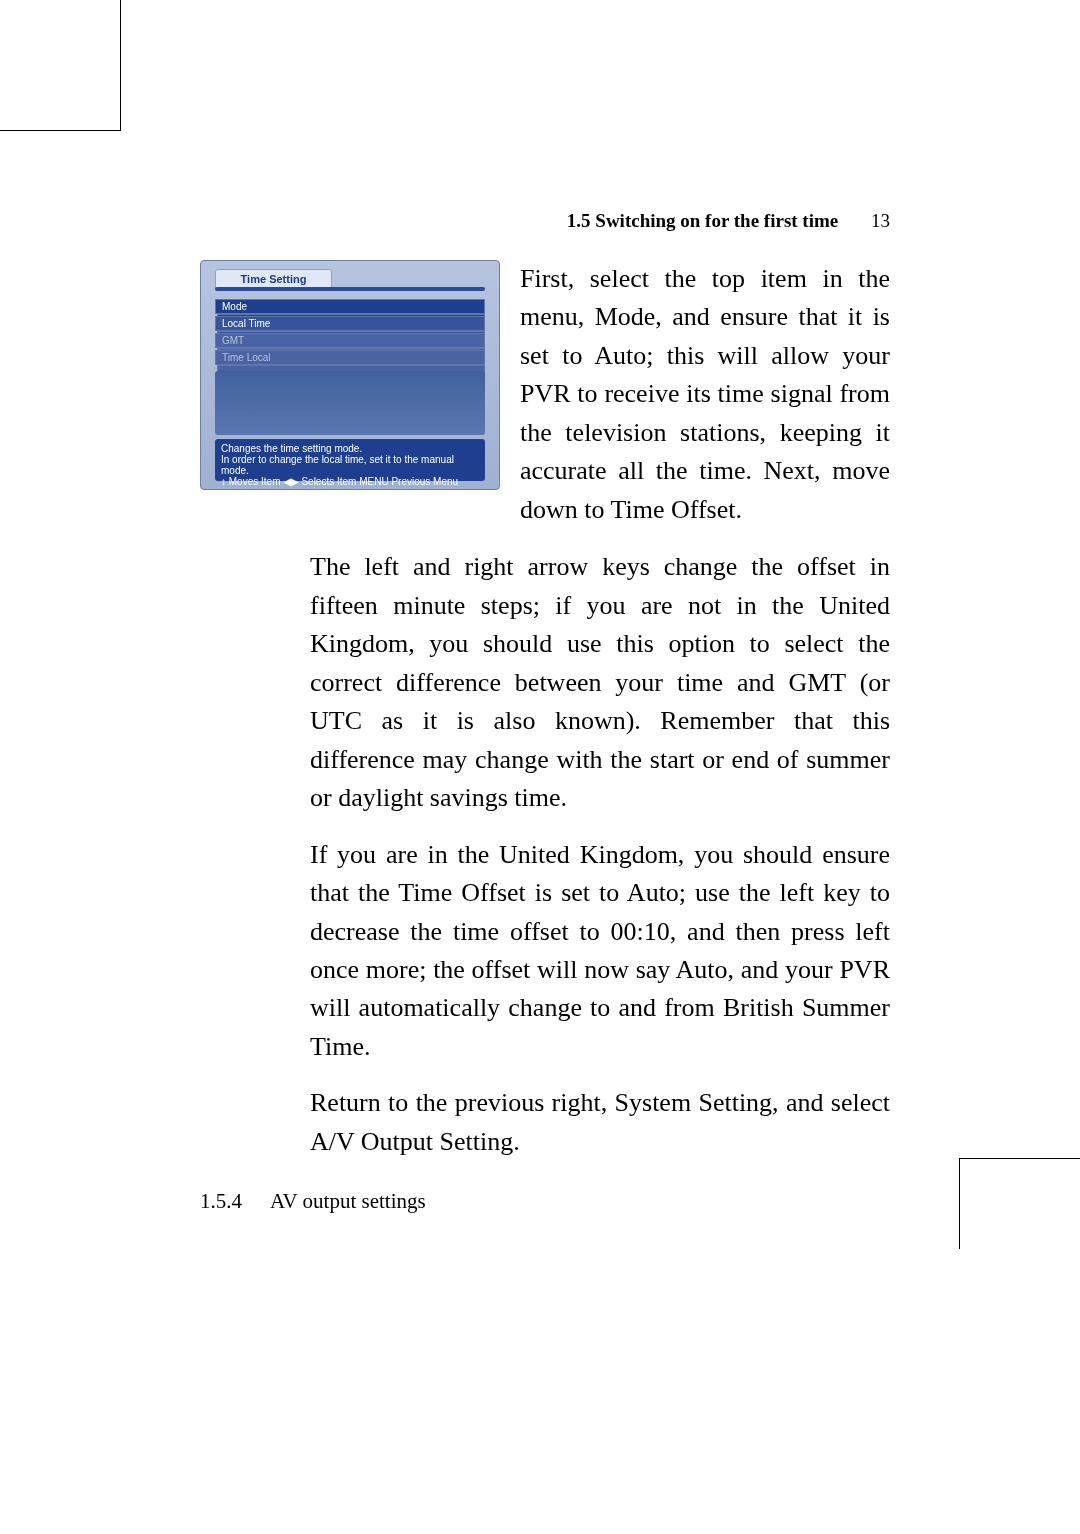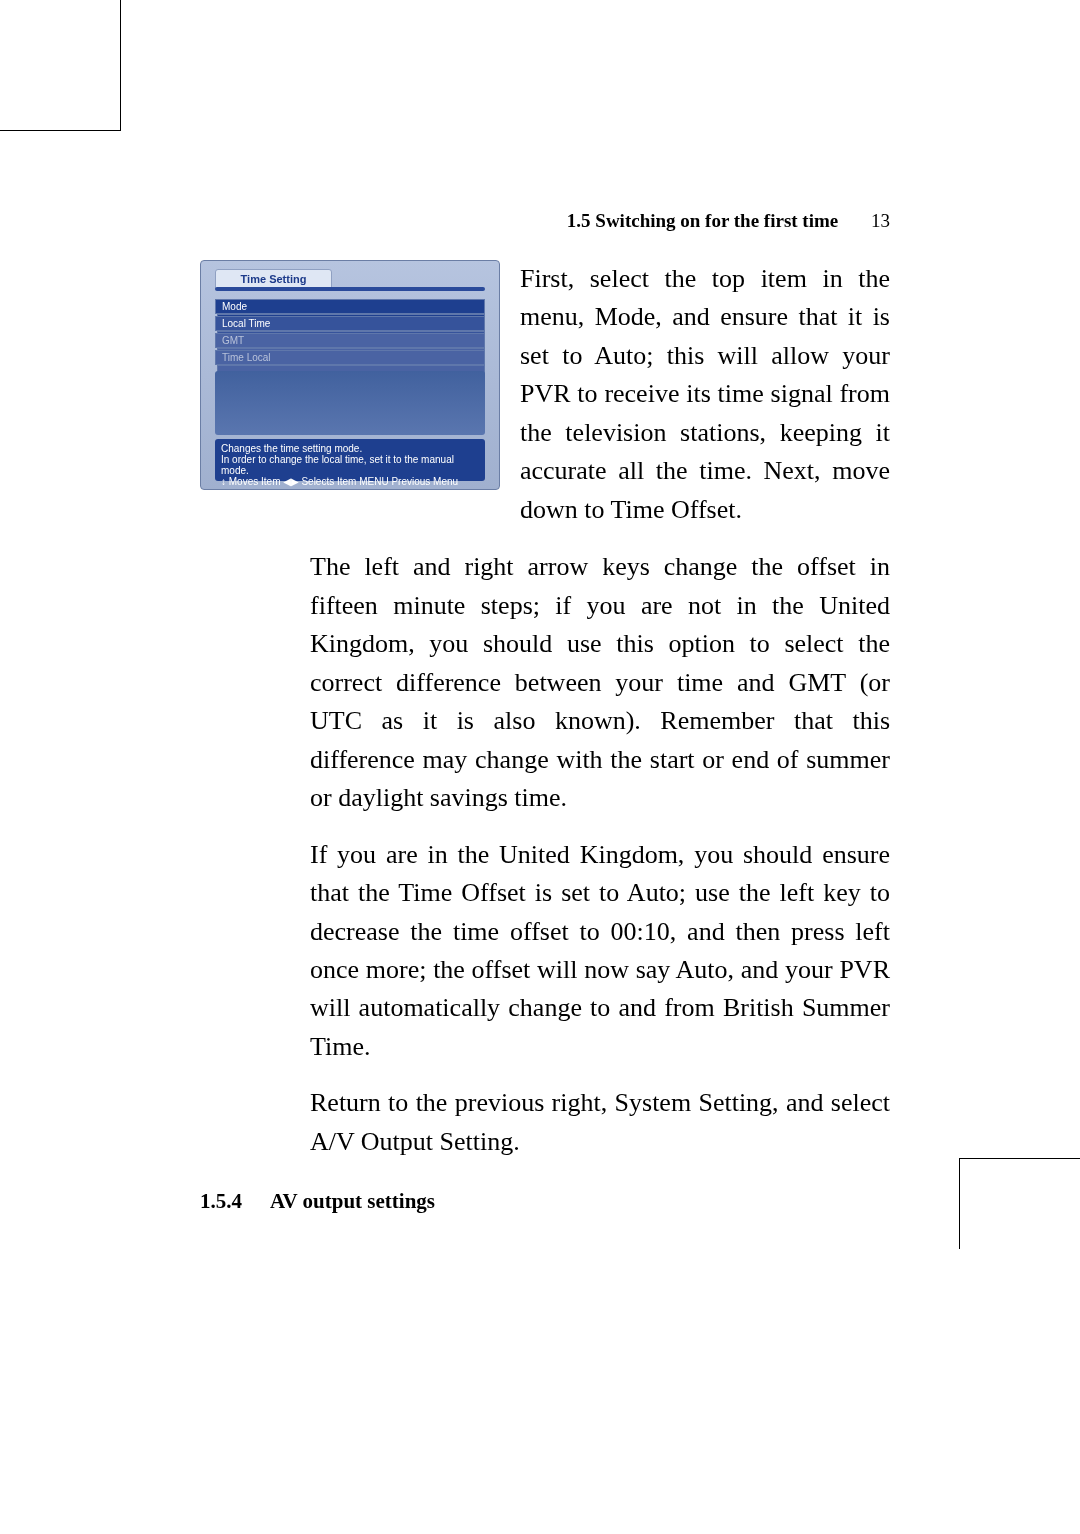--- a/index.html
+++ b/index.html
@@ -142,21 +142,21 @@
     margin: 0 0 18px 0;
   }
   .indent-col {
     margin-left: 110px;
     width: 580px;
   }
   .clear { clear: both; height: 1px; }
 
   .sechead {
     font-size: 21px;
-    font-weight: bold;
+    font-weight: normal;
     margin: 28px 0 14px 0;
   }
   .sechead .num { display: inline-block; width: 66px; }
 </style>
 </head>
 <body>
 
 <div class="page">
   <div class="crop-top-left"></div>
   <div class="crop-bottom-right"></div>

